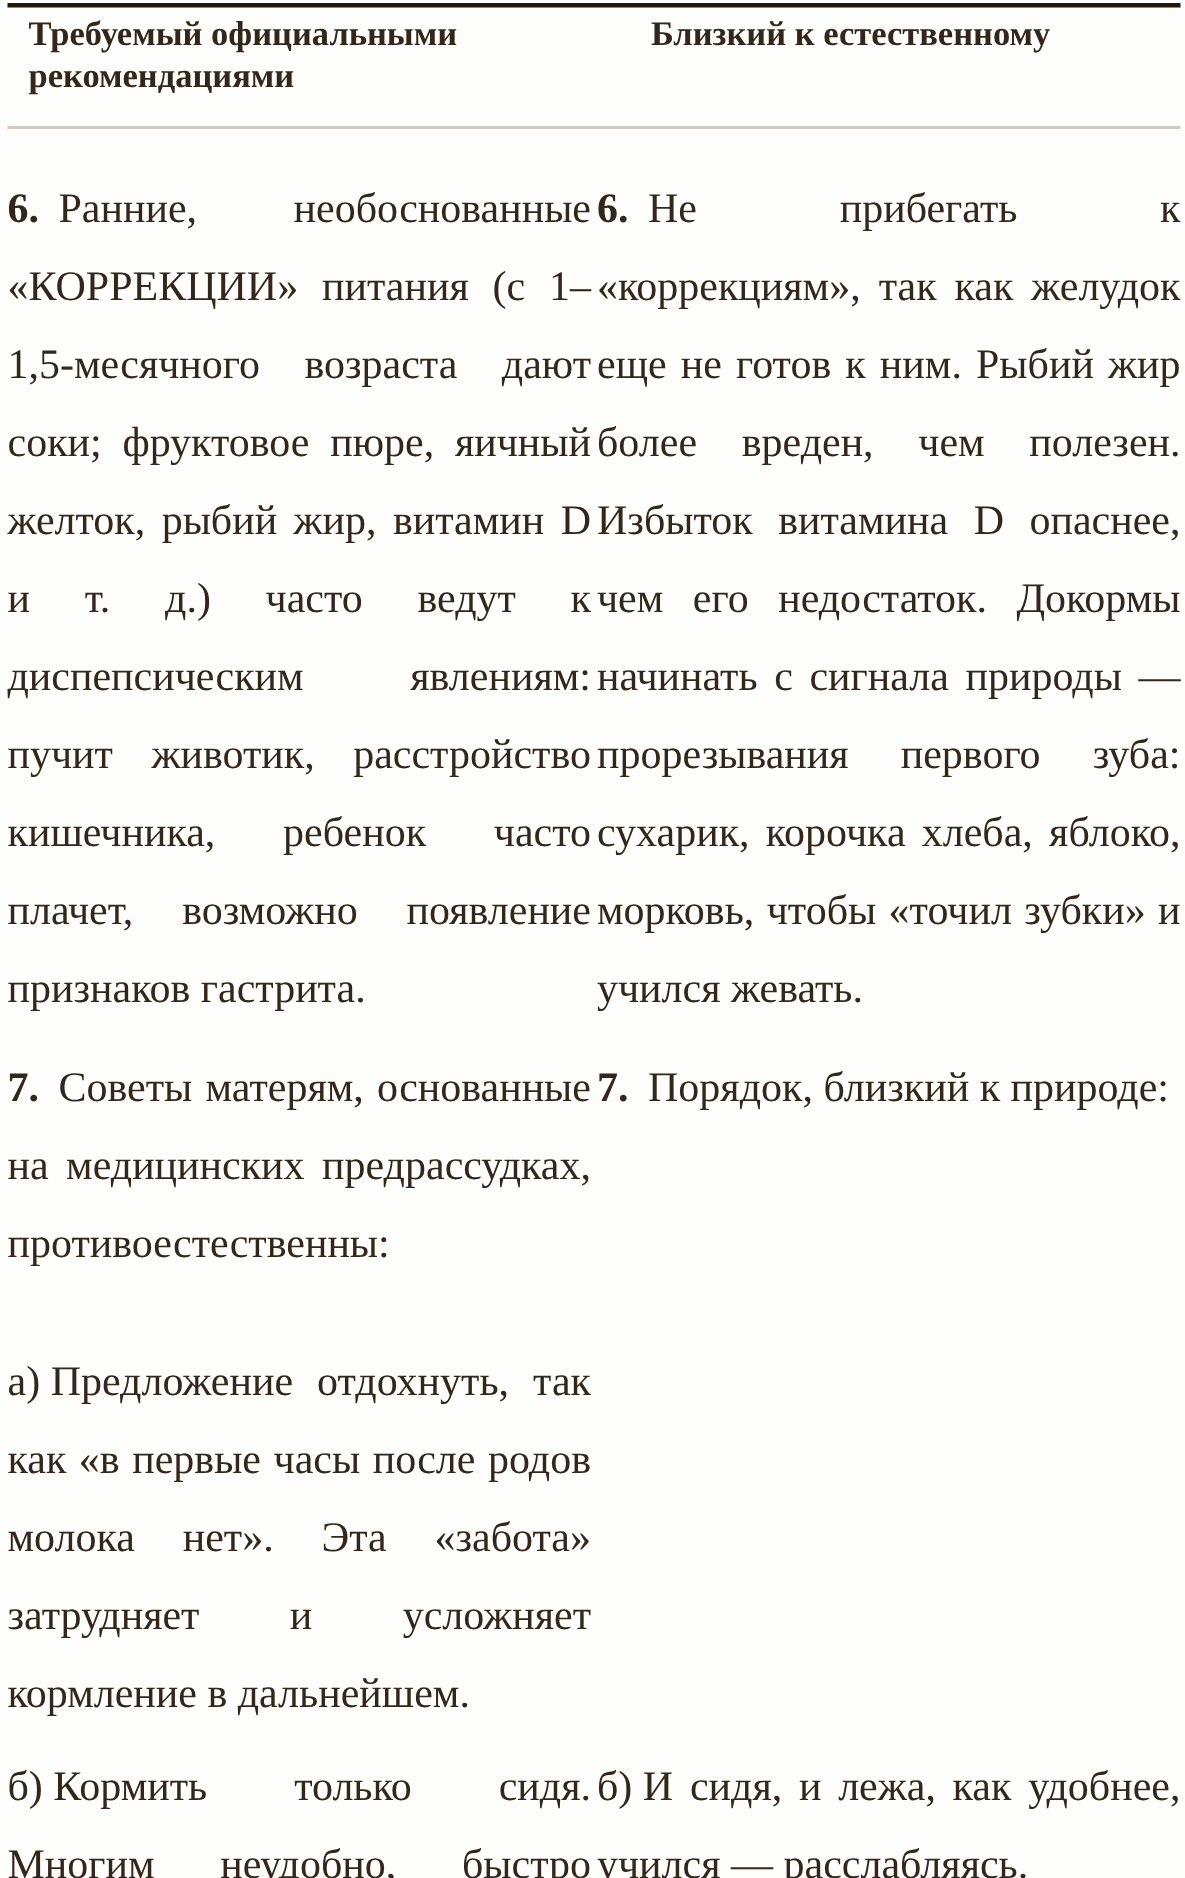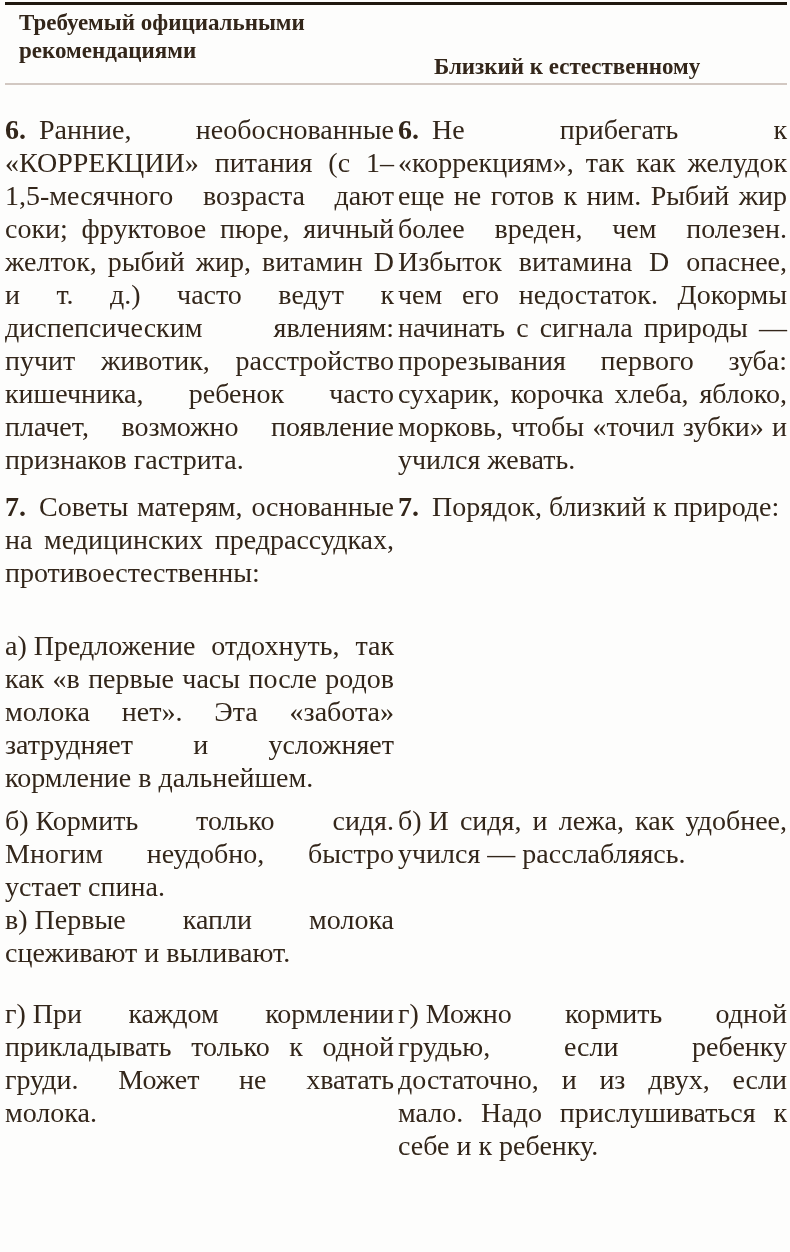--- a/index.html
+++ b/index.html
@@ -6,28 +6,28 @@
   body{
     width:790px;height:1252px;overflow:hidden;
     background:#fdfdfc;color:#33261a;
     font-family:"Liberation Serif","DejaVu Serif",serif;
   }
   .page{padding:2px 3px 0 5px;box-sizing:border-box;}
   .tbl-header{
     border-top:3px solid #20180f;
     border-bottom:2px solid #d2c8c2;
     display:grid;grid-template-columns:1fr 1fr;column-gap:32px;
-    padding:4px 0 2px 0;
+    padding:4px 0 19px 0;
     font-weight:bold;font-size:23px;line-height:28px;text-align:left;
   }
   .hc{padding-left:14px;}
-  .hc.right{padding-left:22px;margin-top:44px;}
+  .hc.right{padding-left:22px;}
   .row{
     display:grid;grid-template-columns:1fr 1fr;column-gap:4px;
-    font-size:28px;line-height:33px;text-align:justify;
+    font-size:28px;line-height:52px;text-align:justify;
   }
   .cell{hyphens:auto;-webkit-hyphens:auto;}
   .marker{padding-right:7px;}
   .row.num .marker{font-weight:bold;padding-right:13px;}
   .r6{margin-top:28px;}
   .r7{margin-top:14px;}
   .ra{margin-top:40px;}
   .rb{margin-top:10px;}
   .rv{}
   .rg{margin-top:28px;}

